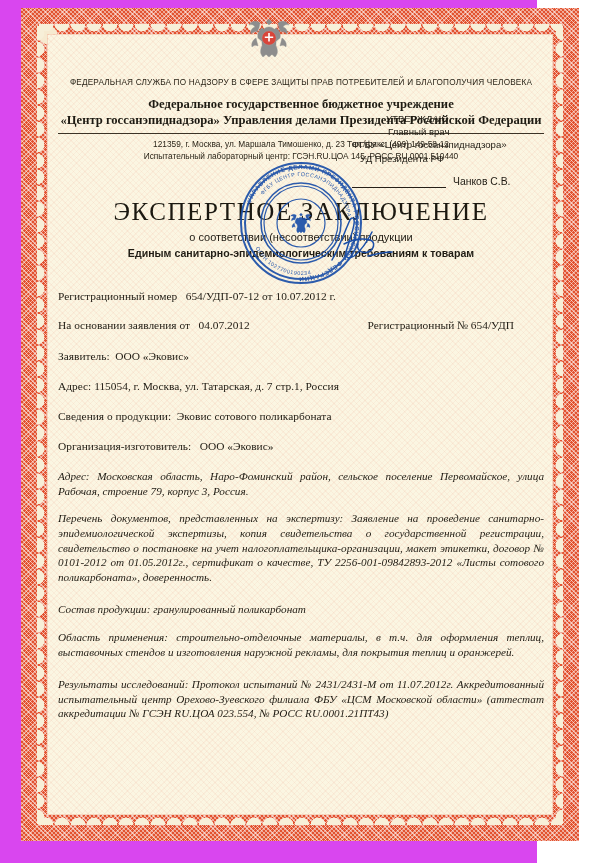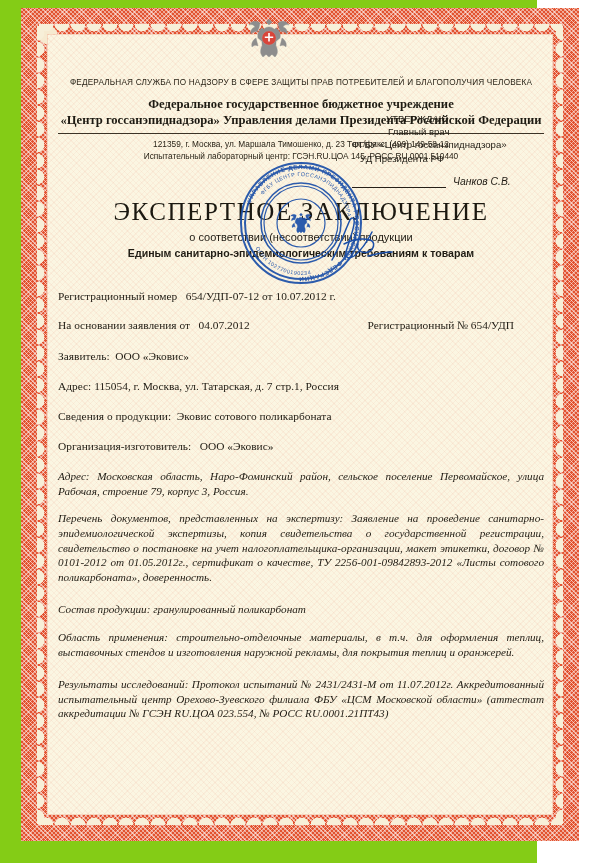--- a/index.html
+++ b/index.html
@@ -14,21 +14,21 @@
     overflow: hidden;
     position: relative;
   }
 
   
   .page {
     position: absolute;
     left: 0; top: 0;
     width: 537px;
     height: 863px;
-    background: #84cc16;
+    background: #d946ef;
   }
 
   .cert {
     position: absolute;
     left: 21px;
     top: 8px;
     width: 558px;
     height: 833px;
     background:
       repeating-linear-gradient(45deg, rgba(255,255,255,.55) 0 1px, rgba(0,0,0,0) 1px 3px),
@@ -161,21 +161,21 @@
     margin-top: 10px;
     display: flex;
     align-items: flex-end;
   }
   .approve .sigline {
     display: inline-block;
     width: 94px;
     border-bottom: 1px solid #262018;
     height: 11px;
   }
-  .approve .signame { margin-left: 7px; font-size: 10.4px; font-style: italic; }
+  .approve .signame { margin-left: 7px; font-size: 10.4px; }
 
   
   .stamp {
     position: absolute;
     left: 237px;
     top: 159px;
     width: 128px;
     height: 128px;
     z-index: 5;
     opacity: .92;

